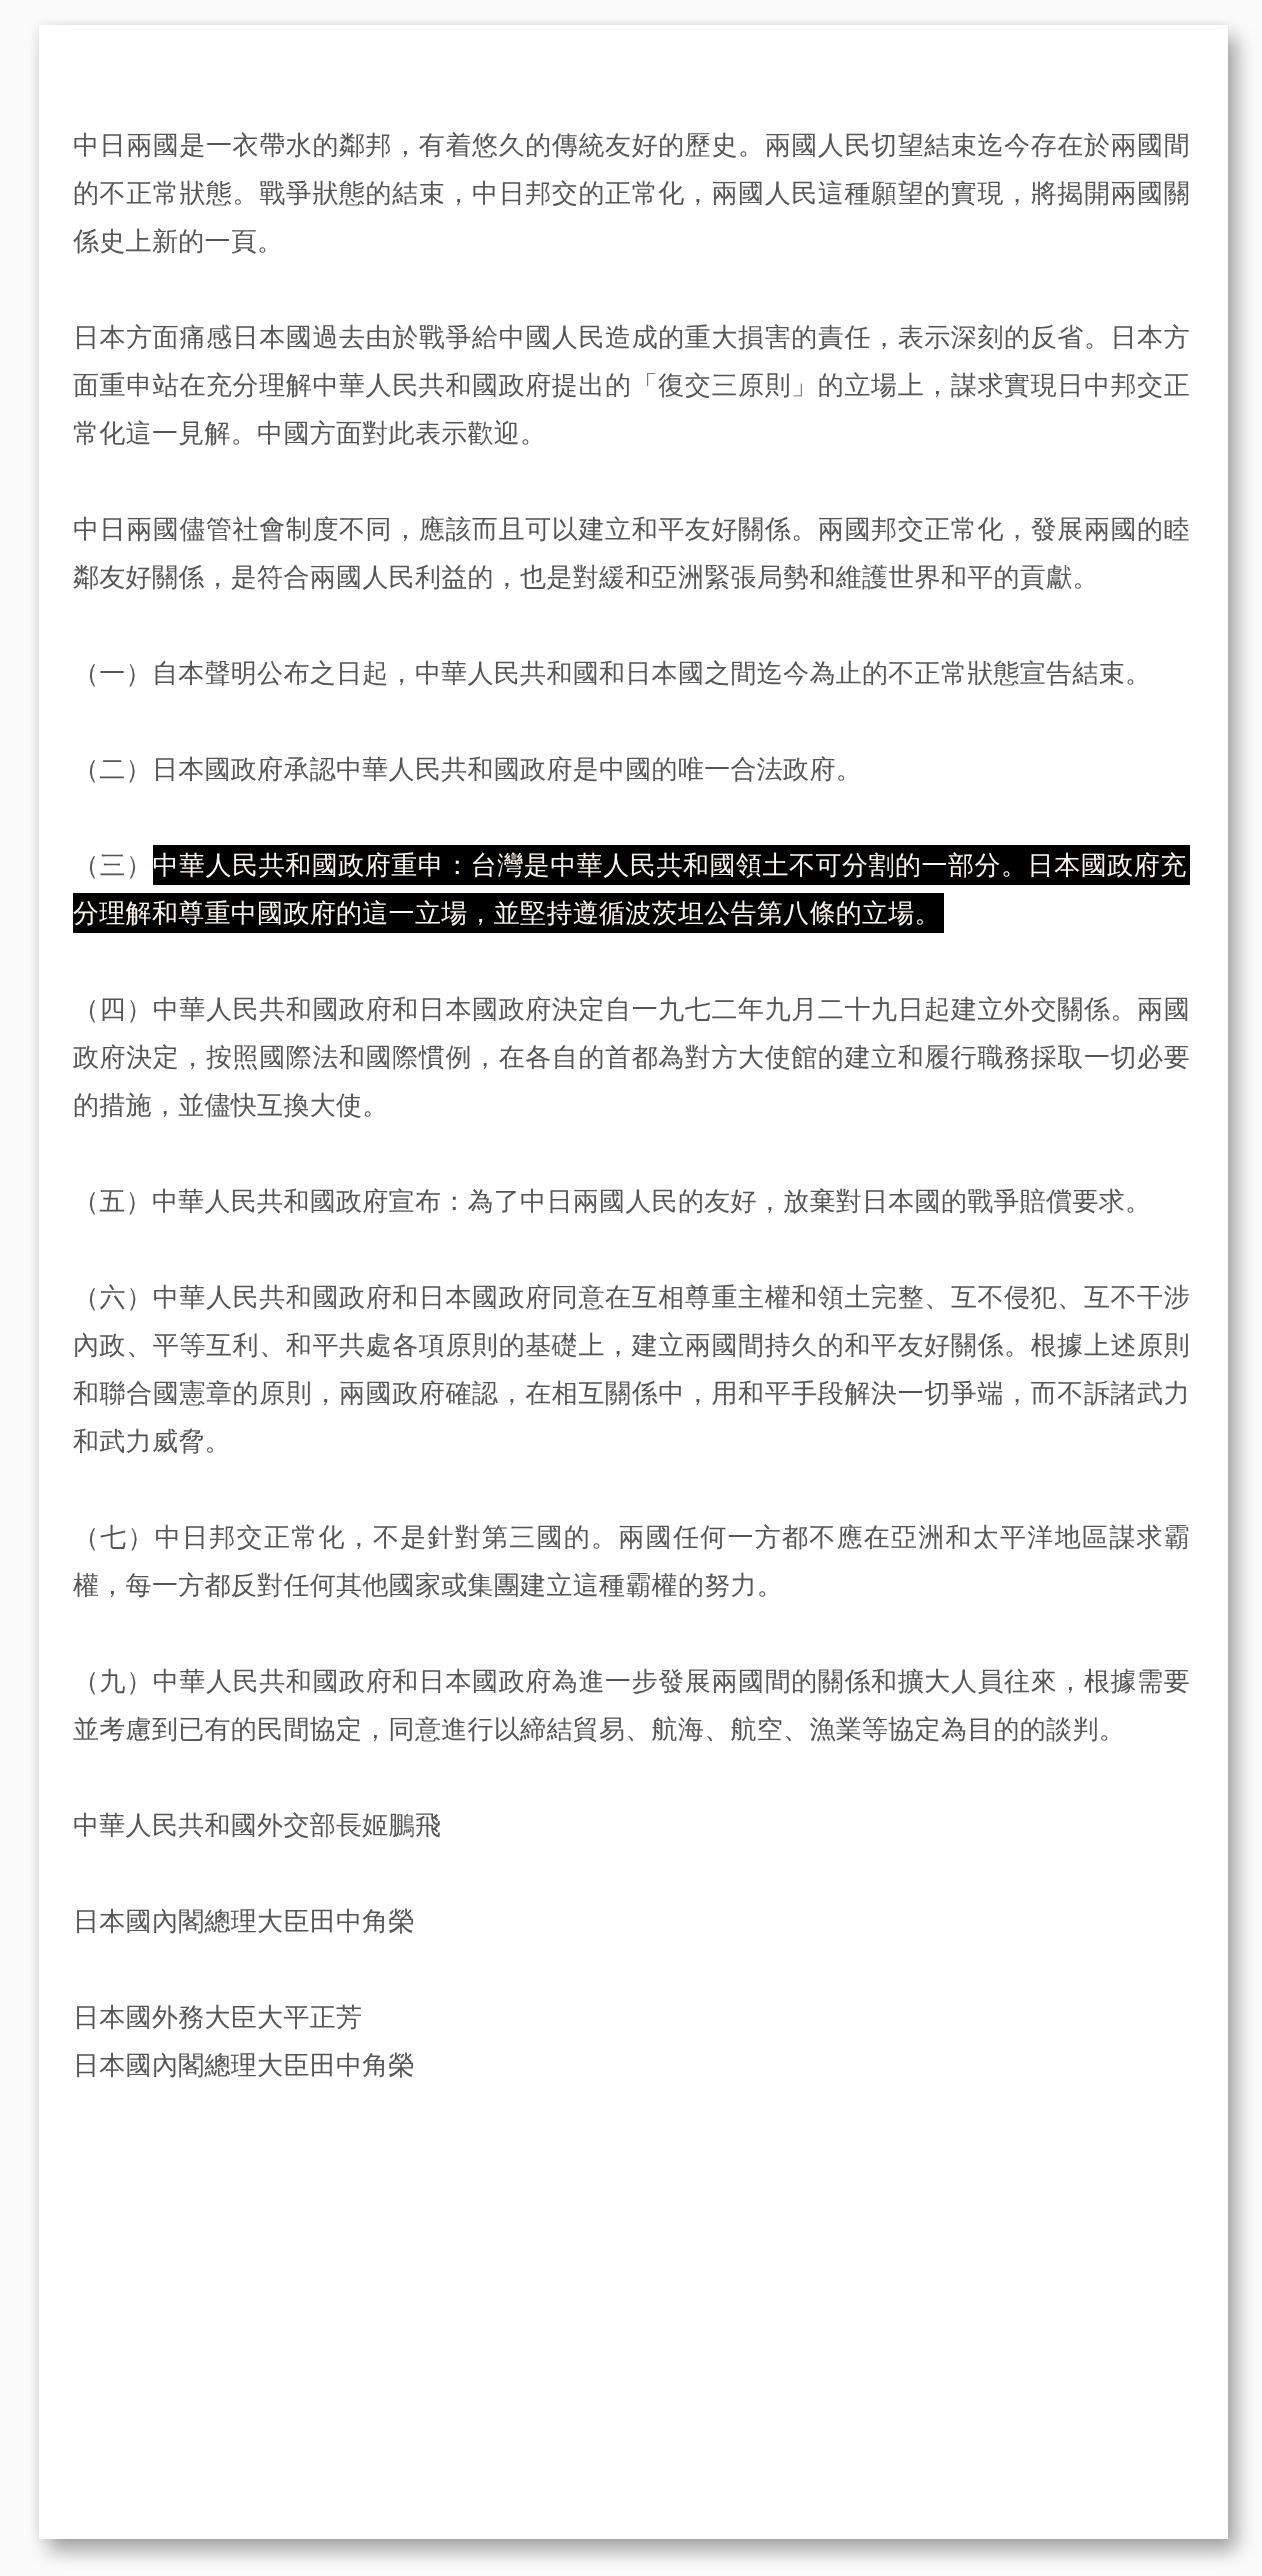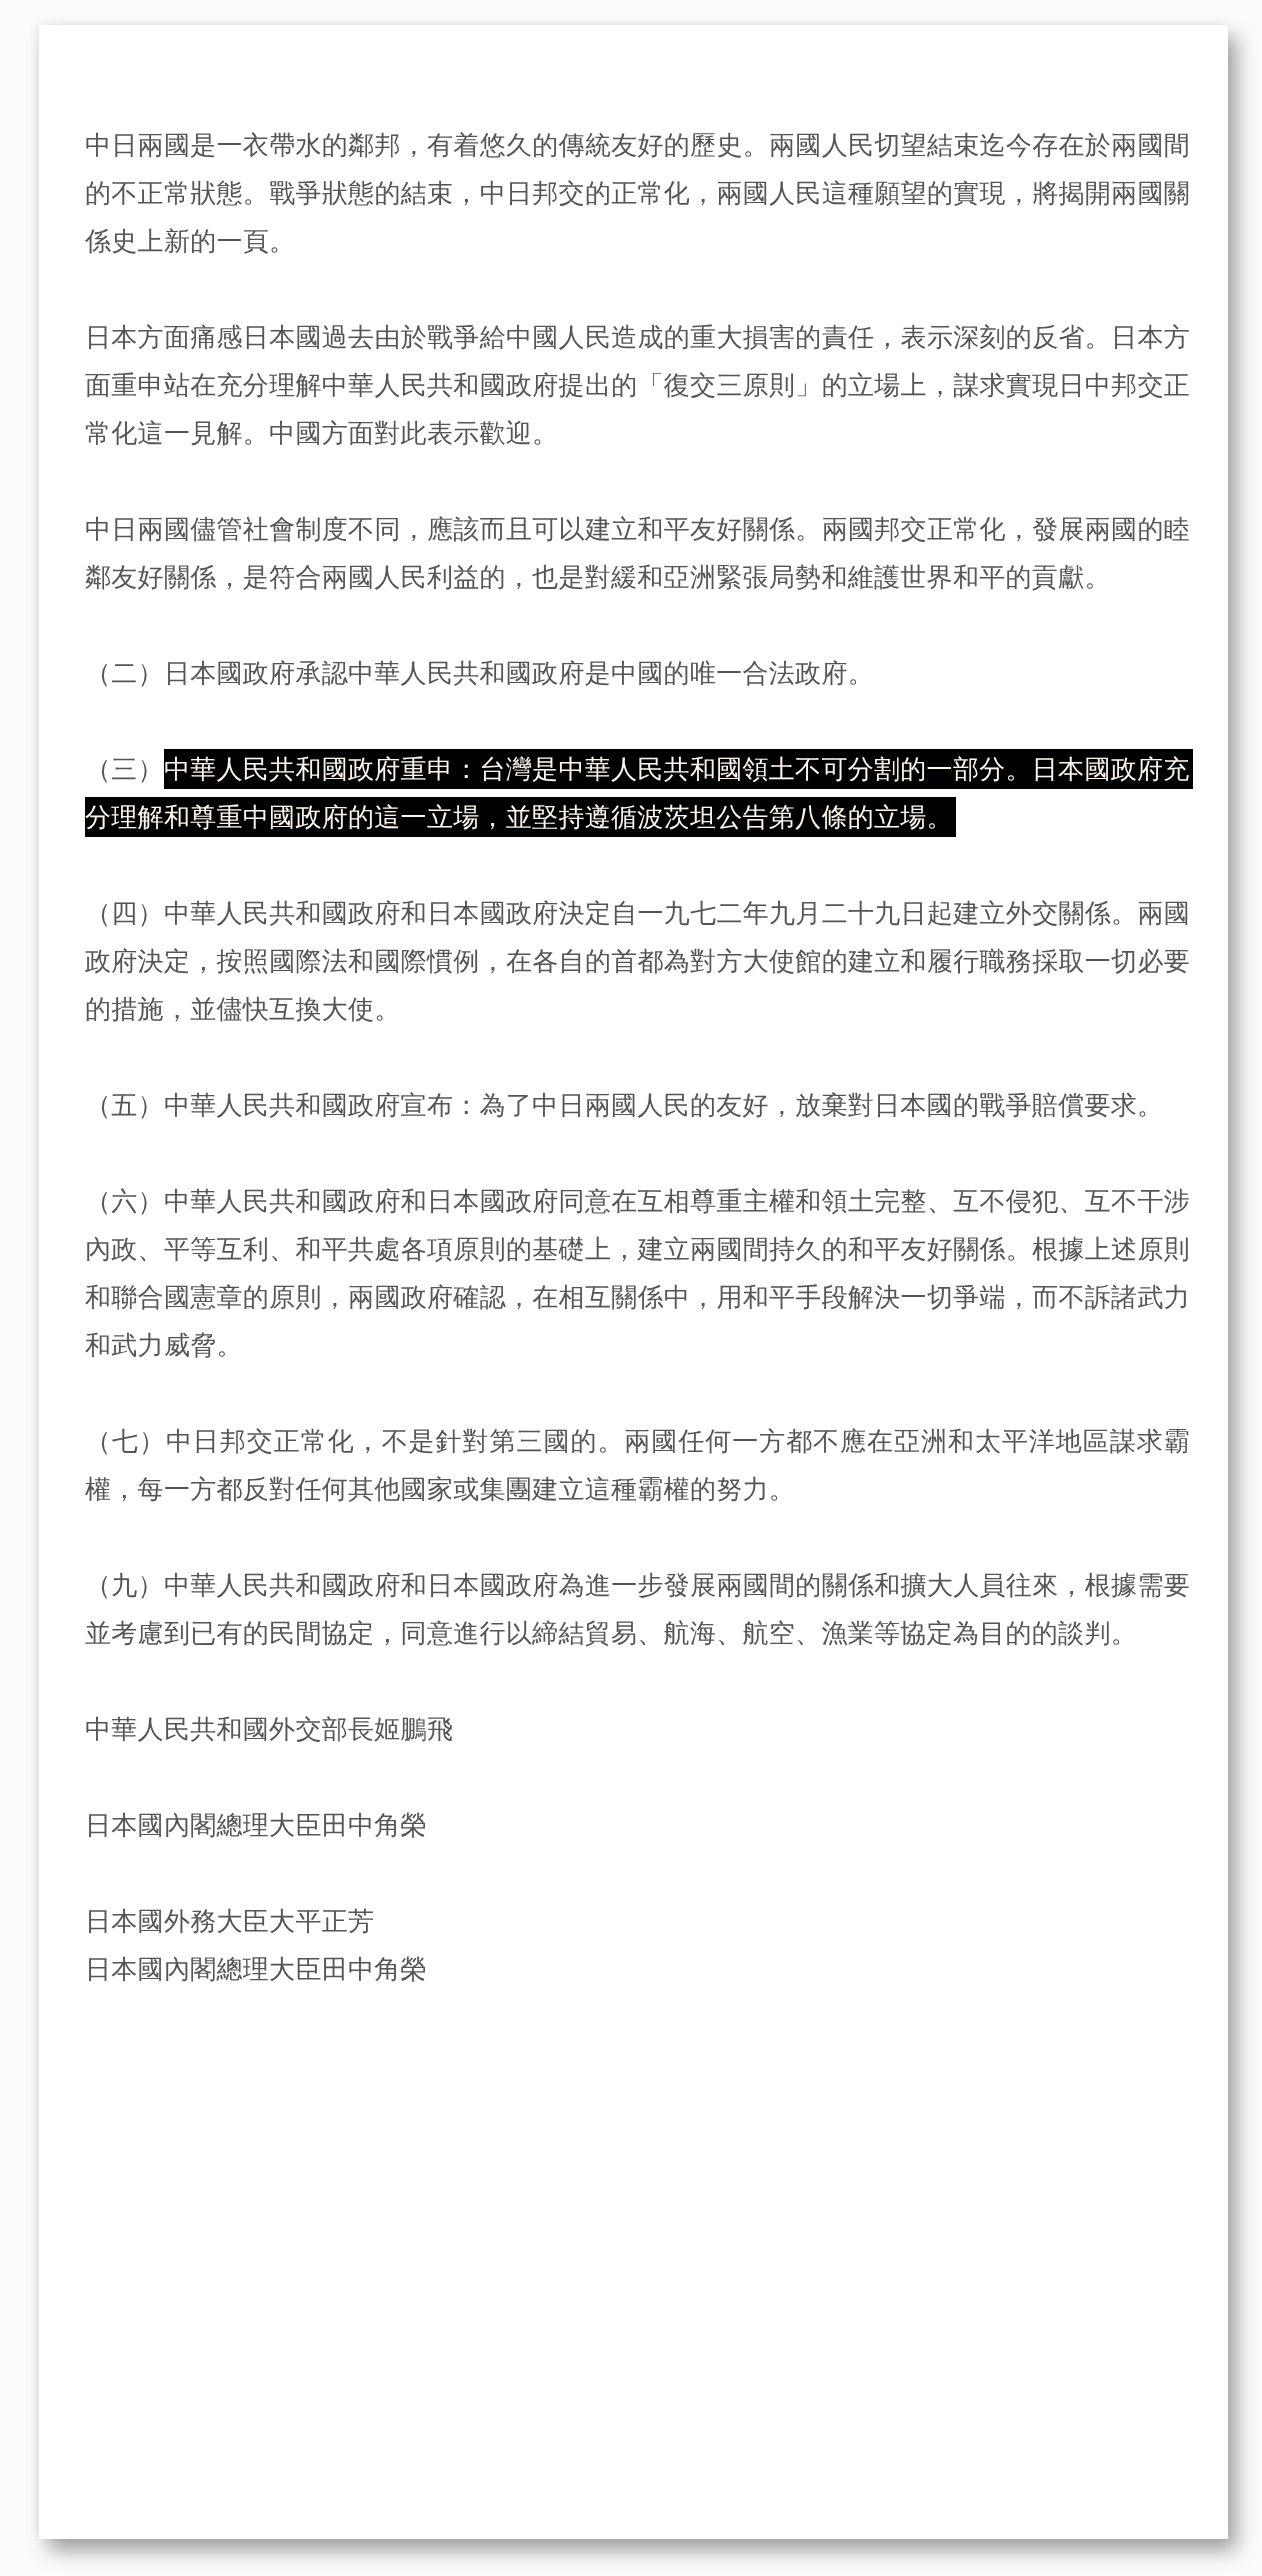--- a/index.html
+++ b/index.html
@@ -39,21 +39,21 @@
       position: absolute;
       left: 34px;
       top: 96px;
       width: 1117px;
       font-size: 26px;
       line-height: 48px;
       color: #555555;
       letter-spacing: 0.3px;
     }
     .para {
-      margin: 0 0 48px 12px;
+      margin: 0 0 48px 0;
       word-break: break-all;
       text-align: justify;
       text-align-last: left;
     }
     .para.sig {
       margin-bottom: 48px;
     }
     .para.sig-last {
       margin-bottom: 0;
     }
@@ -71,20 +71,21 @@
 </head>
 <body>
 
 <div class="card">
 
   <div class="body">
     <p class="para">中日兩國是一衣帶水的鄰邦，有着悠久的傳統友好的歷史。兩國人民切望結束迄今存在於兩國間的不正常狀態。戰爭狀態的結束，中日邦交的正常化，兩國人民這種願望的實現，將揭開兩國關係史上新的一頁。</p>
     <p class="para">日本方面痛感日本國過去由於戰爭給中國人民造成的重大損害的責任，表示深刻的反省。日本方面重申站在充分理解中華人民共和國政府提出的「復交三原則」的立場上，謀求實現日中邦交正常化這一見解。中國方面對此表示歡迎。</p>
     <p class="para">中日兩國儘管社會制度不同，應該而且可以建立和平友好關係。兩國邦交正常化，發展兩國的睦鄰友好關係，是符合兩國人民利益的，也是對緩和亞洲緊張局勢和維護世界和平的貢獻。</p>
 
+    <p class="para"><span>（一）</span><span>自本聲明公布之日起，中華人民共和國和日本國之間迄今為止的不正常狀態宣告結束。</span></p>
 
     <p class="para"><span>（二）</span><span>日本國政府承認中華人民共和國政府是中國的唯一合法政府。</span></p>
 
     <p class="para"><span>（三）</span><span class="hl">中華人民共和國政府重申：台灣是中華人民共和國領土不可分割的一部分。日本國政府充分理解和尊重中國政府的這一立場，並堅持遵循波茨坦公告第八條的立場。</span></p>
 
     <p class="para"><span>（四）</span><span>中華人民共和國政府和日本國政府決定自一九七二年九月二十九日起建立外交關係。兩國政府決定，按照國際法和國際慣例，在各自的首都為對方大使館的建立和履行職務採取一切必要的措施，並儘快互換大使。</span></p>
 
     <p class="para"><span>（五）</span><span>中華人民共和國政府宣布：為了中日兩國人民的友好，放棄對日本國的戰爭賠償要求。</span></p>
 
     <p class="para"><span>（六）</span><span>中華人民共和國政府和日本國政府同意在互相尊重主權和領土完整、互不侵犯、互不干涉內政、平等互利、和平共處各項原則的基礎上，建立兩國間持久的和平友好關係。根據上述原則和聯合國憲章的原則，兩國政府確認，在相互關係中，用和平手段解決一切爭端，而不訴諸武力和武力威脅。</span></p>

